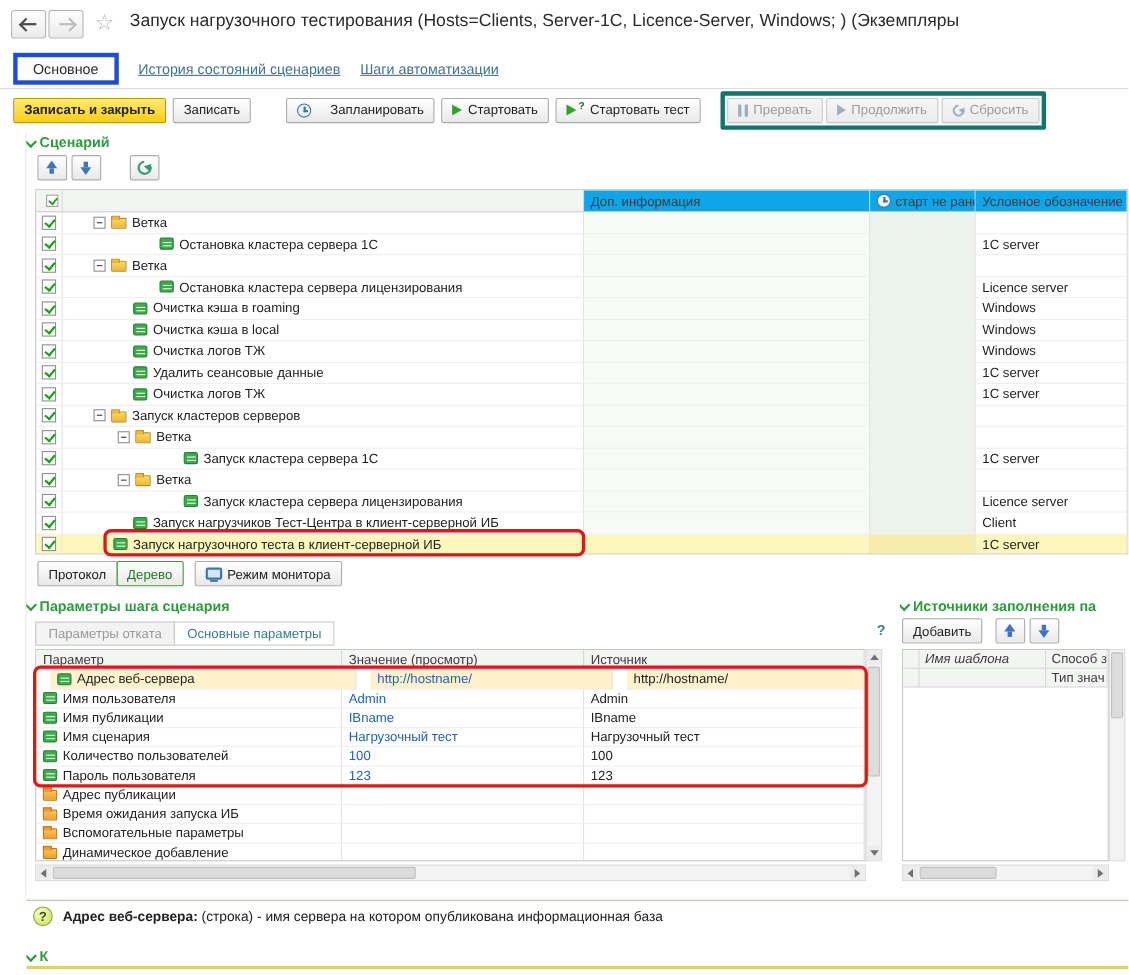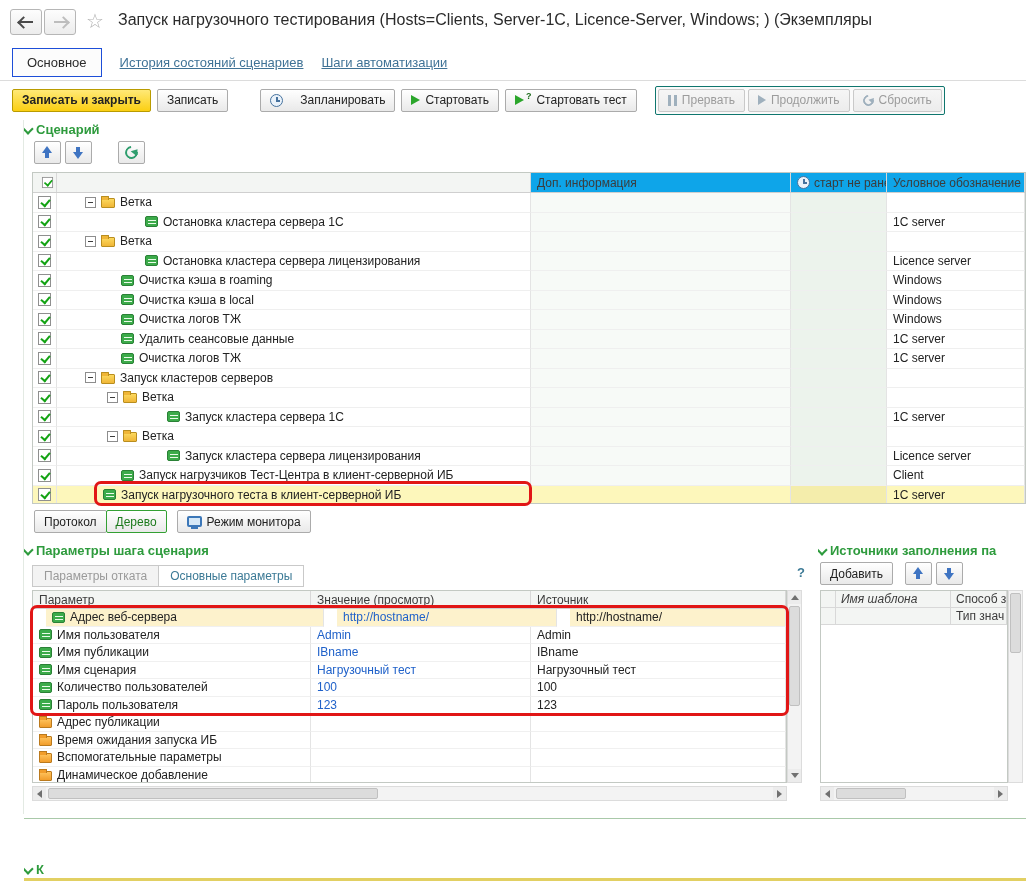--- a/index.html
+++ b/index.html
@@ -106,27 +106,27 @@
 
   
   .navbtn { position:absolute; top:9px; width:32px; height:26px; border:1px solid #b6b6b6;
     border-radius:3px; background:linear-gradient(#fdfdfd,#ececec);
     display:flex; align-items:center; justify-content:center; }
   #page-title { position:absolute; left:118px; top:11px; font-size:16px; color:#2b2b2b;
     white-space:nowrap; overflow:hidden; width:908px; }
 
   .tabsrow { position:absolute; left:0; top:44px; width:1026px; height:37px;
     border-bottom:1px solid #dcdcdc; display:flex; align-items:center; padding-left:12px; gap:18px; }
-  .viewtab { border:1px solid #1d4ed8; background:#fcfcfc; height:29px; padding:0 14px;
+  .viewtab { border:4px solid #1d4ed8; background:#fcfcfc; height:29px; padding:0 14px;
     display:inline-flex; align-items:center; font-size:13px; color:#2b2b2b; }
   .navlink { color:#3f7296; text-decoration:underline; font-size:13px; white-space:nowrap; }
 
   .toolbar { position:absolute; left:0; top:84px; width:1026px; height:32px;
     display:flex; align-items:center; padding-left:12px; gap:6px; }
-  .btn-group { display:inline-flex; gap:3px; border:1px solid #0f766e; border-radius:2px;
+  .btn-group { display:inline-flex; gap:3px; border:4px solid #0f766e; border-radius:2px;
     padding:2px; margin-left:12px; background:#fafafa; }
 
   
   .section-head { position:absolute; display:flex; align-items:center; color:#2e9b3d;
     font-size:13px; font-weight:700; white-space:nowrap; overflow:hidden; }
 
   .minibar { position:absolute; left:34px; top:141px; display:flex; gap:4px; align-items:center; }
 
   
   .ttable { position:absolute; left:32px; top:172px; width:994px; height:332px;
@@ -667,20 +667,27 @@
     <span class="sbb" style="left:0; top:0;">
         <span class="tri-left"></span>
       </span>
     <span class="sb-thumb" style="left:15px; top:1px; width:70px; height:11px;"></span>
     <span class="sbb" style="right:0; top:0;">
         <span class="tri-right"></span>
       </span>
   </div>
 
   <div class="help-sep"></div>
+  <div class="helpbar">
+    <span class="helpic"></span>
+    <span class="helptext">
+      <b>Адрес веб-сервера:</b>
+      <span>(строка) - имя сервера на котором опубликована информационная база</span>
+    </span>
+  </div>
 
   <div class="section-head" style="left:24px; top:862px;">
     <span class="chev"></span>
     <span>К</span>
   </div>
   <div class="bottom-strip"></div>
 
 </div>
 
 </body></html>

